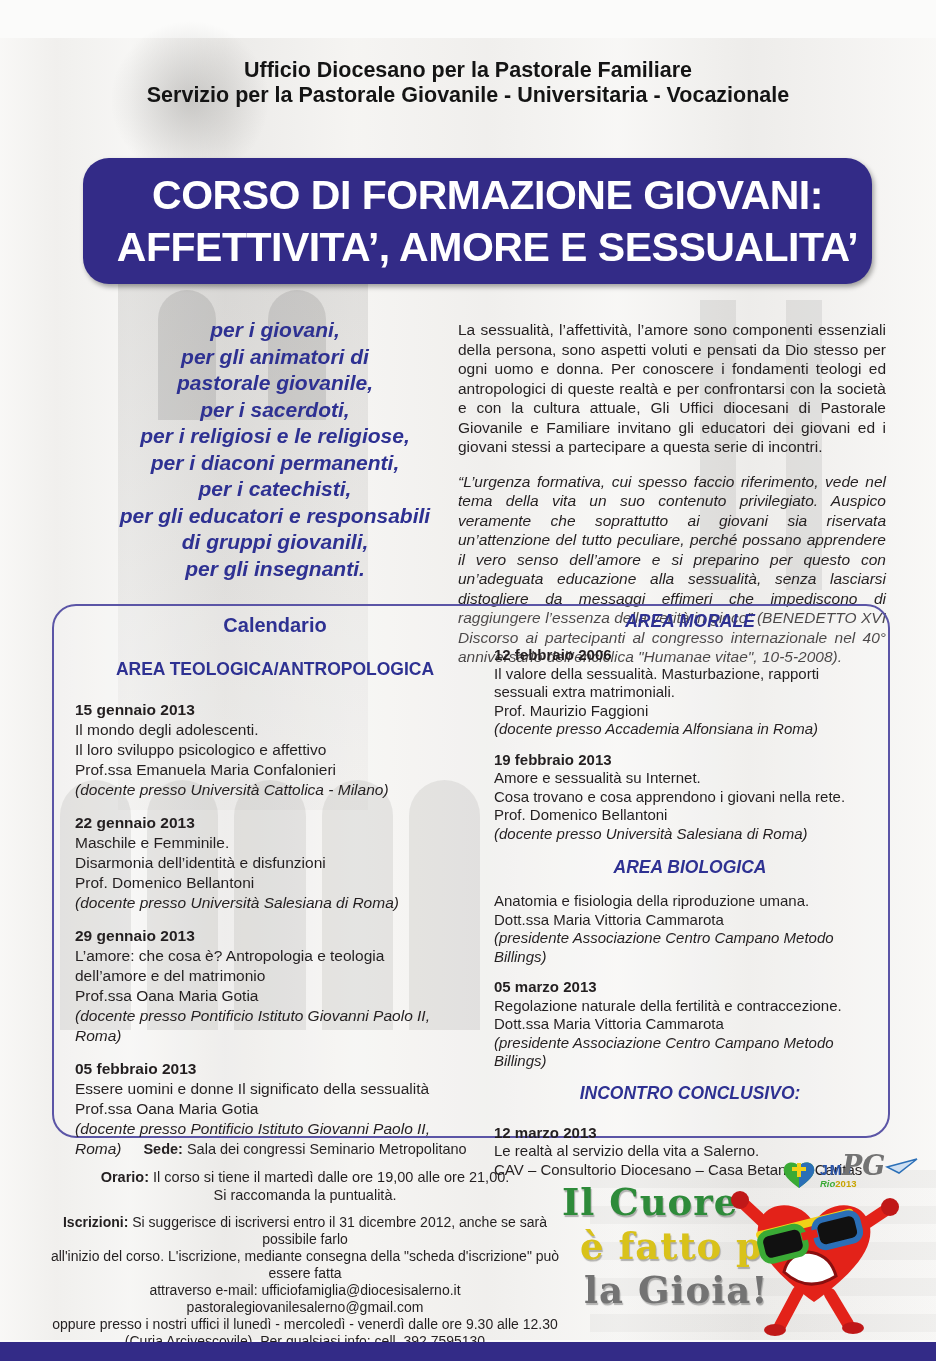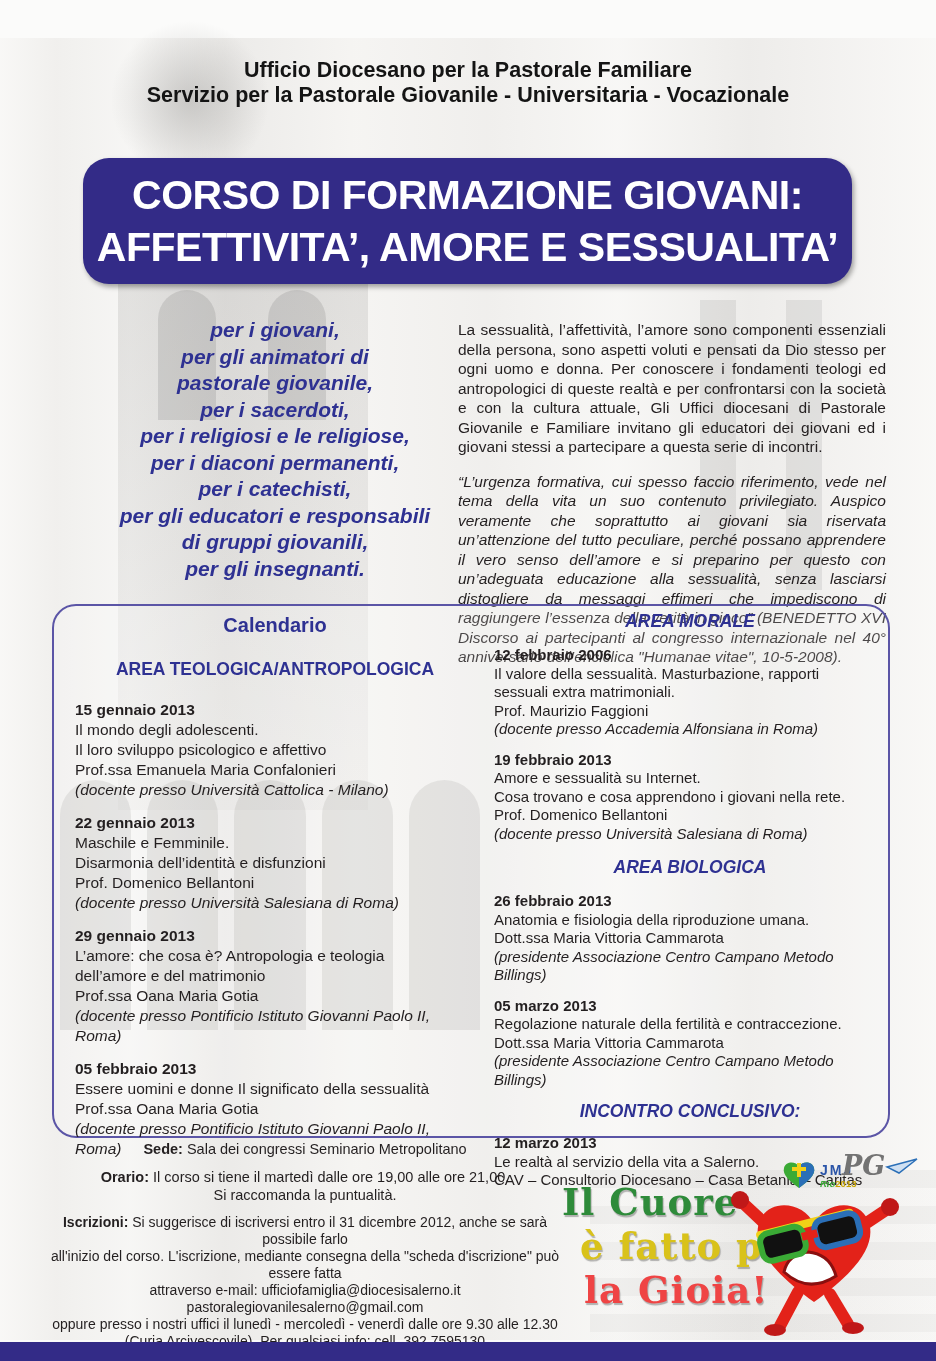--- a/index.html
+++ b/index.html
@@ -23,21 +23,21 @@
   .bg-steps { position:absolute; left:590px; top:1170px; width:346px; height:170px; opacity:.5;
     background:repeating-linear-gradient(180deg, rgba(120,118,115,.14) 0 18px, rgba(205,203,200,.07) 18px 36px);}
   
   .header { position:absolute; top:58px; left:0; width:100%; text-align:center; color:#141414; }
   .header .h1 { font-size:26px; font-weight:bold; line-height:30px; }
   .header .h2 { font-size:21.5px; font-weight:bold; line-height:25px; }
   .header .h3 { font-size:21.5px; font-weight:bold; line-height:25px; }
   
   .banner { position:absolute; left:83px; top:158px; width:769px; height:126px; border-radius:26px;
     background:#332b87; color:#ffffff; display:flex; flex-direction:column; justify-content:center;
-    align-items:center; gap:6px; box-shadow:2px 3px 5px rgba(0,0,0,.35); }
+    align-items:center; gap:6px; box-shadow:2px 3px 5px rgba(0,0,0,.35);padding-left:20px; }
   .banner div { font-size:41px; font-weight:bold; letter-spacing:-.5px; line-height:46px; }
   
   .audience { position:absolute; left:80px; top:317px; width:390px; text-align:center;
     color:#2e3192; font-weight:bold; font-style:italic; font-size:21px; line-height:26.5px; }
   
   .intro { position:absolute; left:458px; top:320px; width:428px; font-size:15.5px; line-height:19.5px; text-align:justify; }
   .intro .p2 { margin-top:15px; font-style:italic; }
   
   .cal-box { position:absolute; left:52px; top:604px; width:834px; height:530px;
     border:2px solid #5b55a6; border-radius:24px; background:rgba(255,255,255,.18); }
@@ -45,33 +45,33 @@
   .cal-right { position:absolute; left:494px; top:611px; width:392px; }
   .cal-title { text-align:center; color:#2e3192; font-weight:bold; font-size:20px; margin-bottom:22px; }
   .section-title { text-align:center; color:#2e3192; font-weight:bold; font-size:17.5px; margin-bottom:20px; }
   .section-title.it { font-style:italic; }
   .cal-left .entry { font-size:15.5px; line-height:20px; margin-bottom:13px; }
   .cal-right .entry { font-size:15px; line-height:18.5px; margin-bottom:12px; }
   .entry .date { font-weight:bold; }
   .entry .note { font-style:italic; }
   .cal-right .section-title { margin-bottom:14px; }
   .cal-right .mt { margin-top:14px; }
-  .cal-right .conclusivo { margin-bottom:12px; }
+  .cal-right .conclusivo { margin-bottom:20px; }
   
   .info { position:absolute; left:40px; top:1140px; width:530px; text-align:center; font-size:14.5px; line-height:18px; }
   .info .gap { height:10px; }
   .info b { font-weight:bold; }
   .info .small { font-size:14px; line-height:17px; }
   
   .logo-area { position:absolute; left:550px; top:1148px; width:386px; height:195px; }
   .slogan { position:absolute; font-family:"DejaVu Serif", serif; font-weight:bold; letter-spacing:1px;
     text-shadow:1px 2px 1px rgba(0,0,0,.28); }
   .slogan.s1 { left:12px; top:32px; font-size:37px; color:#2e8b3a; }
   .slogan.s2 { left:30px; top:76px; font-size:37px; color:#d9c21a; }
-  .slogan.s3 { left:34px; top:120px; font-size:37px; color:#ef4444; }
+  .slogan.s3 { left:34px; top:120px; font-size:37px; color:#737373; }
   .jmj { position:absolute; left:232px; top:8px; display:flex; align-items:flex-end; gap:4px; }
   .jmj-texts { display:flex; flex-direction:column; margin-top:6px; }
   .jmj-main { font-size:14px; font-weight:bold; color:#2b55a8; letter-spacing:2px; }
   .jmj-sub { font-size:9.5px; font-weight:bold; }
   .jmj-sub .rio { color:#3aaa35;font-style:italic; } .jmj-sub .year { color:#c8a400; }
   .pg { position:absolute; left:292px; top:2px; display:flex; align-items:center;
     font-family:"DejaVu Serif", serif; font-style:italic; font-weight:bold; font-size:27px; color:#737373; }
   .mascot { position:absolute; left:168px; top:40px; }
   
   .footer-bar { position:absolute; left:0; bottom:0; width:100%; height:19px; background:#332b87; }
@@ -181,21 +181,20 @@
       <div class="date">19 febbraio 2013</div>
       <div class="line">Amore e sessualità su Internet.</div>
       <div class="line">Cosa trovano e cosa apprendono i giovani nella rete.</div>
       <div class="line">Prof. Domenico Bellantoni</div>
       <div class="note">(docente presso Università Salesiana di Roma)</div>
     </div>
 
     <div class="section-title it mt">AREA BIOLOGICA</div>
 
     <div class="entry">
-      <div class="date">26 febbraio 2013</div>
       <div class="line">Anatomia e fisiologia della riproduzione umana.</div>
       <div class="line">Dott.ssa Maria Vittoria Cammarota</div>
       <div class="note">(presidente Associazione Centro Campano Metodo Billings)</div>
     </div>
 
     <div class="entry">
       <div class="date">05 marzo 2013</div>
       <div class="line">Regolazione naturale della fertilità e contraccezione.</div>
       <div class="line">Dott.ssa Maria Vittoria Cammarota</div>
       <div class="note">(presidente Associazione Centro Campano Metodo Billings)</div>

